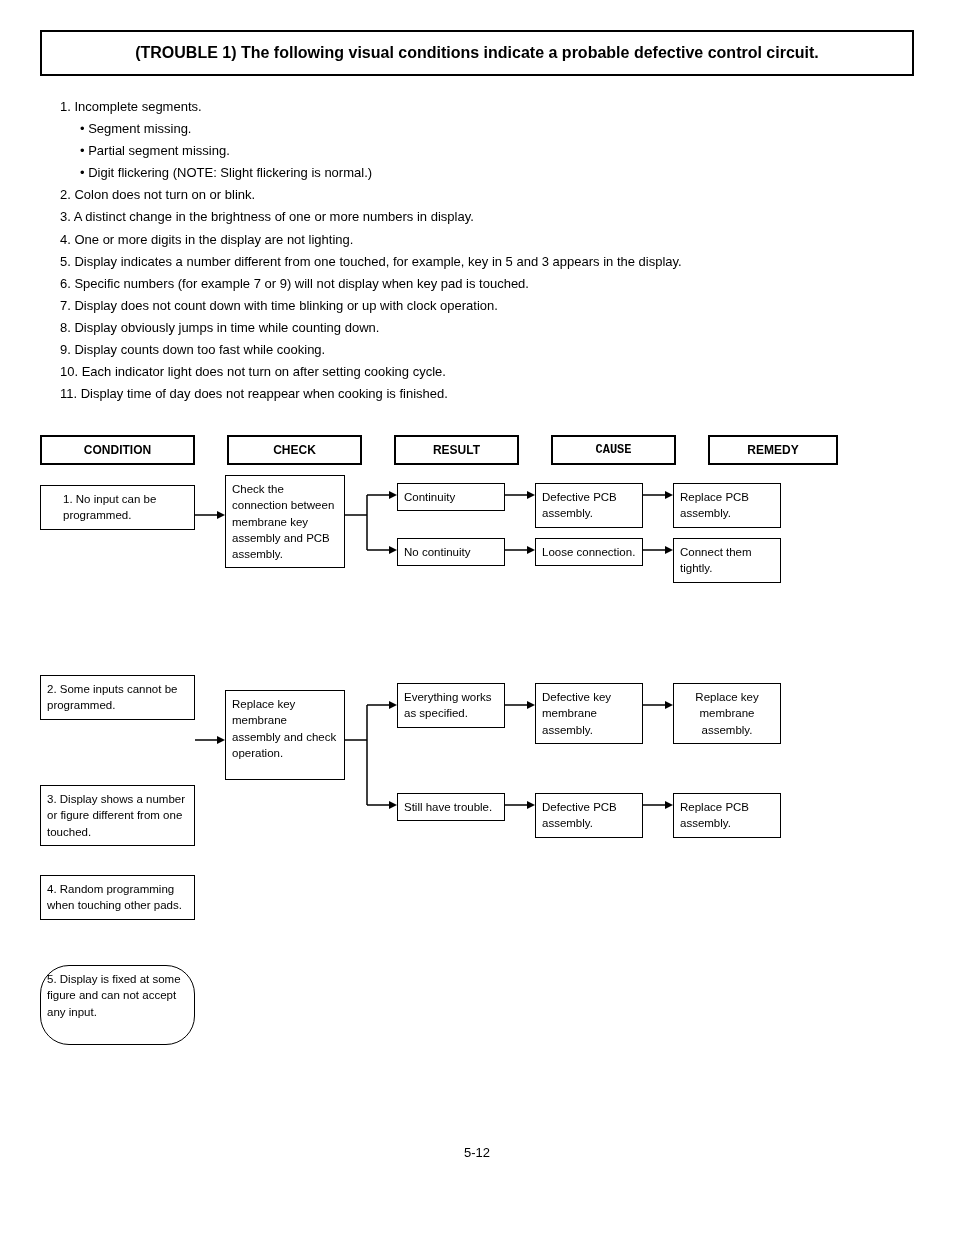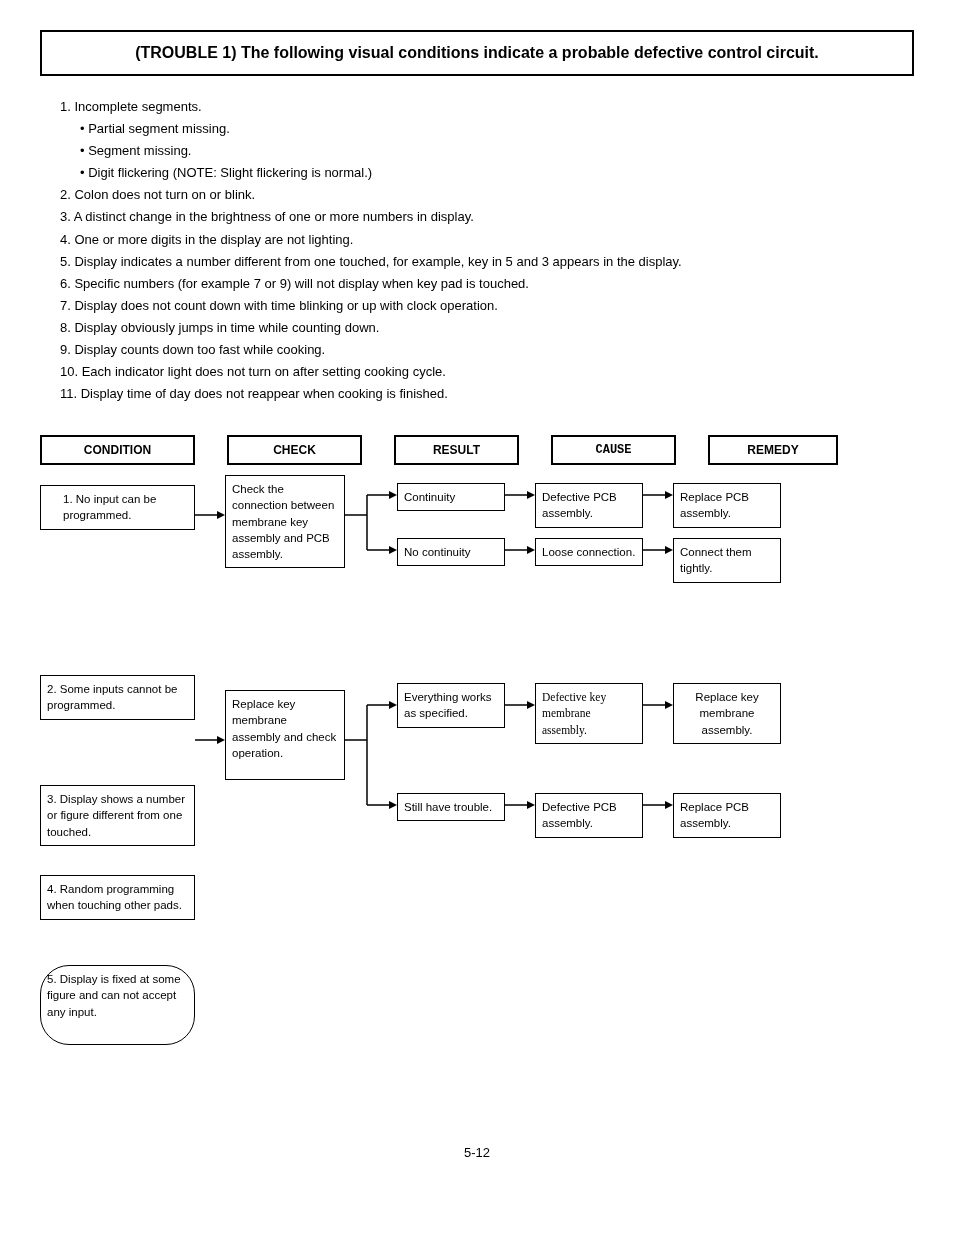--- a/index.html
+++ b/index.html
@@ -72,22 +72,22 @@
 <body>
 
 <div class="title-box">
   <span>(TROUBLE 1) The following visual conditions indicate a probable defective control circuit.</span>
 </div>
 
 <div>
   <div class="intro-list">
 
   <div>1. Incomplete segments.</div>
+      <div style="margin-left: 20px;">• Segment missing.</div>
       <div style="margin-left: 20px;">• Partial segment missing.</div>
-      <div style="margin-left: 20px;">• Segment missing.</div>
       <div style="margin-left: 20px;">• Digit flickering (NOTE: Slight flickering is normal.)</div>
       <div>2. Colon does not turn on or blink.</div>
       <div>3. A distinct change in the brightness of one or more numbers in display.</div>
       <div>4. One or more digits in the display are not lighting.</div>
       <div>5. Display indicates a number different from one touched, for example, key in 5 and 3 appears in the display.</div>
       <div>6. Specific numbers (for example 7 or 9) will not display when key pad is touched.</div>
       <div>7. Display does not count down with time blinking or up with clock operation.</div>
       <div>8. Display obviously jumps in time while counting down.</div>
       <div>9. Display counts down too fast while cooking.</div>
       <div>10. Each indicator light does not turn on after setting cooking cycle.</div>
@@ -216,21 +216,21 @@
     </div>
 
     <div class="box-abs" style="left:357px; top:208px; width:108px;">
       <span>Everything works as specified.</span>
     </div>
 
     <div class="box-abs" style="left:357px; top:318px; width:108px;">
       <span>Still have trouble.</span>
     </div>
 
-    <div class="box-abs" style="left:495px; top:208px; width:108px;font-family:Liberation Serif, serif;">
+    <div class="box-abs" style="left:495px; top:208px; width:108px;">
       <span>Defective key membrane assembly.</span>
     </div>
 
     <div class="box-abs" style="left:495px; top:318px; width:108px;">
       <span>Defective PCB assembly.</span>
     </div>
 
     <div class="box-abs" style="left:633px; top:208px; width:108px;text-align:center;">
       <span>Replace key membrane assembly.</span>
     </div>

